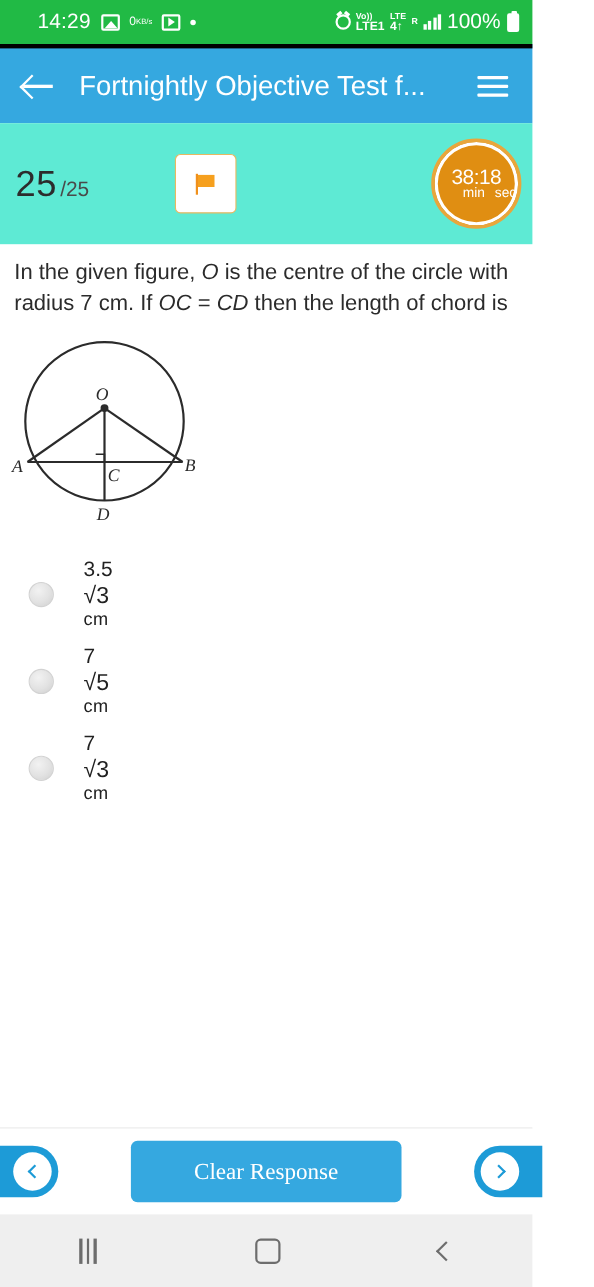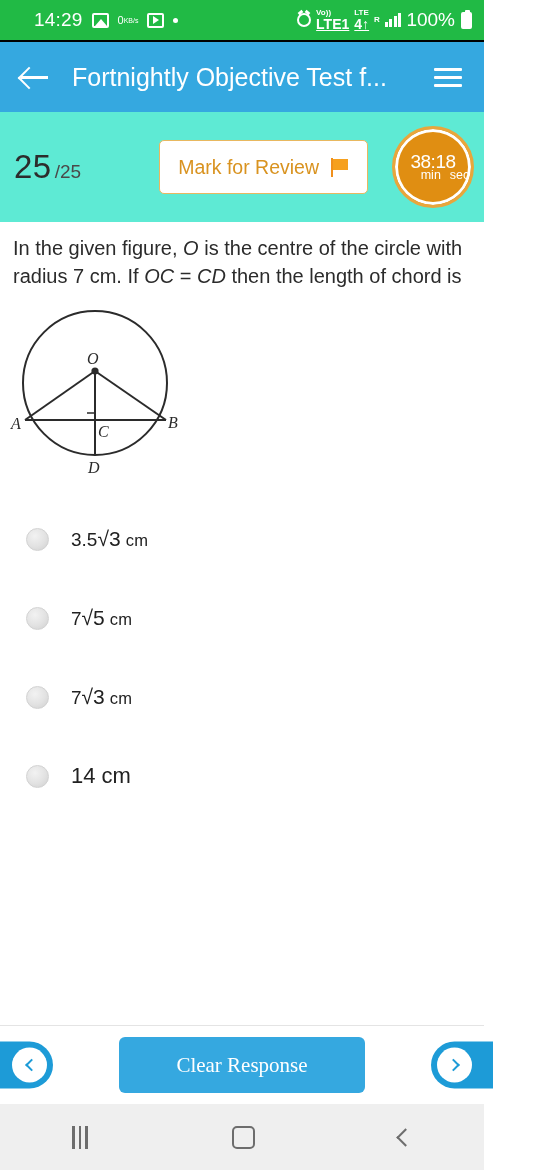--- a/index.html
+++ b/index.html
@@ -47,38 +47,38 @@
     width: 14px; height: 14px; border: 2px solid #fff; border-radius: 50%;
     position: relative;
   }
   .glyph-alarm::before, .glyph-alarm::after {
     content: ""; position: absolute; top: -4px; width: 5px; height: 3px; background: #fff;
   }
   .glyph-alarm::before { left: -1px; transform: rotate(-40deg); }
   .glyph-alarm::after  { right: -1px; transform: rotate(40deg); }
   .stack { line-height: 1; text-align: left; }
   .stack .a { font-size: 8px; display: block; font-weight: bold; }
-  .stack .b { font-size: 14px; display: block; font-weight: bold; text-decoration: underline; }
+  .stack .b { font-size: 11px; display: block; font-weight: bold; }
   .bars { display: flex; align-items: flex-end; gap: 1.5px; height: 14px; }
   .bars i { width: 3px; background: #fff; display: block; }
   .sb-batt-txt { font-size: 19px; }
   .glyph-batt {
     width: 11px; height: 17px; border: 2px solid #fff; border-radius: 2px;
     background: #fff; position: relative; margin-left: 1px;
   }
   .glyph-batt::before {
     content: ""; position: absolute; top: -4px; left: 2px;
     width: 5px; height: 3px; background: #fff; border-radius: 1px;
   }
 
   
   .appbar {
     height: 72px; background: #35a8e0;
     display: flex; align-items: center; padding: 0 22px 0 18px;
-    border-top: 2px solid #000000;
+    border-top: 4px solid #000000;
   }
   .back-arrow { width: 34px; height: 34px; position: relative; flex: 0 0 auto; }
   .back-arrow::before {
     content: ""; position: absolute; left: 3px; top: 16px;
     width: 27px; height: 2.5px; background: #fff;
   }
   .back-arrow::after {
     content: ""; position: absolute; left: 3px; top: 10px;
     width: 14px; height: 14px; border-left: 2.5px solid #fff; border-bottom: 2.5px solid #fff;
     transform: rotate(45deg);
@@ -136,21 +136,21 @@
   .figure { padding: 12px 0 0 8px; }
 
   
   .options { padding: 18px 0 0 26px; }
   .opt { display: flex; align-items: center; height: 79px; cursor: pointer; }
   .radio {
     width: 23px; height: 23px; border-radius: 50%; flex: 0 0 auto;
     background: radial-gradient(circle at 38% 33%, #f2f2f2 0%, #e2e2e2 55%, #cfcfcf 100%);
     border: 1px solid #d2d2d2;
   }
-  .opt-label { margin-left: 22px; color: #212121; display: flex; align-items: baseline; }
+  .opt-label { margin-left: 22px; color: #212121; display: flex; align-items: baseline; flex-direction: column; }
   .opt-math { font-size: 19px; }
   .opt-math .rad { font-size: 21px; }
   .opt-math .unit { font-size: 16.5px; margin-left: 5px; letter-spacing: .3px; }
   .opt-plain { font-size: 22px; }
 
   
   .divider { position: absolute; left: 0; right: 0; top: 1025px; height: 1px; background: #e4e4e4; }
   .actionbar {
     position: absolute; left: 0; right: 0; top: 1026px; height: 78px;
     background: #fff; display: flex; align-items: center; justify-content: center;
@@ -237,21 +237,20 @@
         <i></i>
         <i></i>
       </span>
   </div>
 
   <div class="qhead">
     <div class="qnum">
       <span class="cur">25</span><span class="tot">/25</span>
     </div>
     <div class="mark-btn">
-      <span>Mark for Review</span>
       <span class="flag"></span>
     </div>
     <div class="timer">
       <span class="t-time">38:18</span>
       <span class="t-units">
         <span>min</span>
         <span>sec</span>
       </span>
     </div>
   </div>
@@ -301,24 +300,20 @@
       </span>
     </div>
     <div class="opt">
       <span class="radio"></span>
       <span class="opt-label opt-math">
         <span>7</span>
           <span class="rad">√3</span>
           <span class="unit">cm</span>
       </span>
     </div>
-    <div class="opt">
-      <span class="radio"></span>
-      <span class="opt-label opt-plain">14 cm</span>
-    </div>
   </div>
 
   <div class="divider"></div>
   <div class="actionbar">
     <div class="nav-pill nav-prev">
       <span class="nav-circle">
           <span class="chev left"></span>
         </span>
     </div>
     <button class="clear-btn">Clear Response</button>

